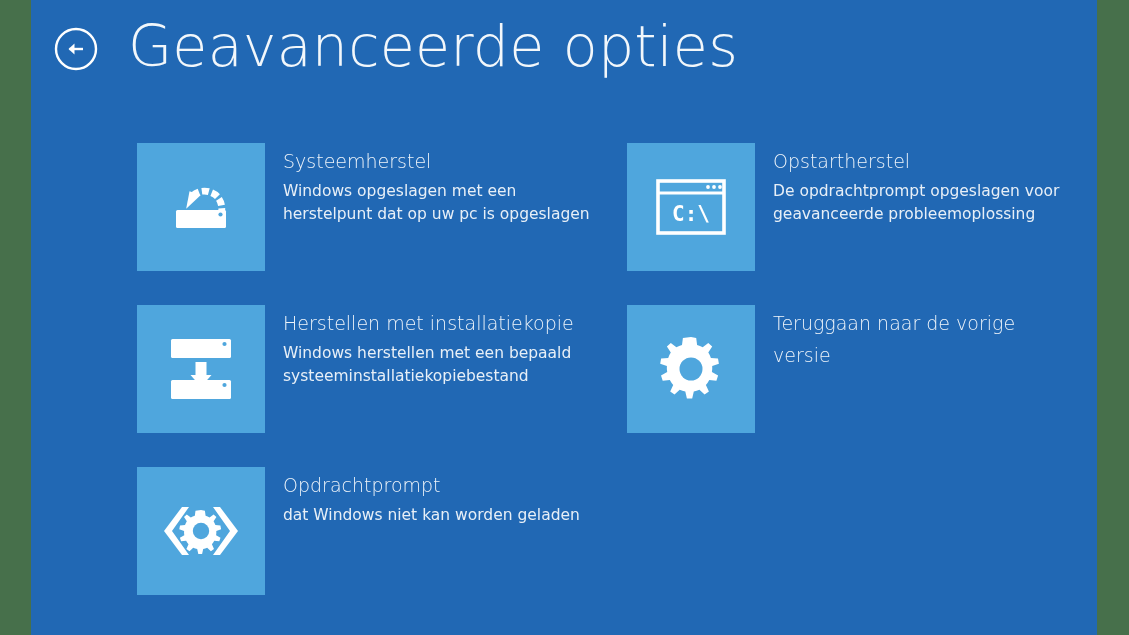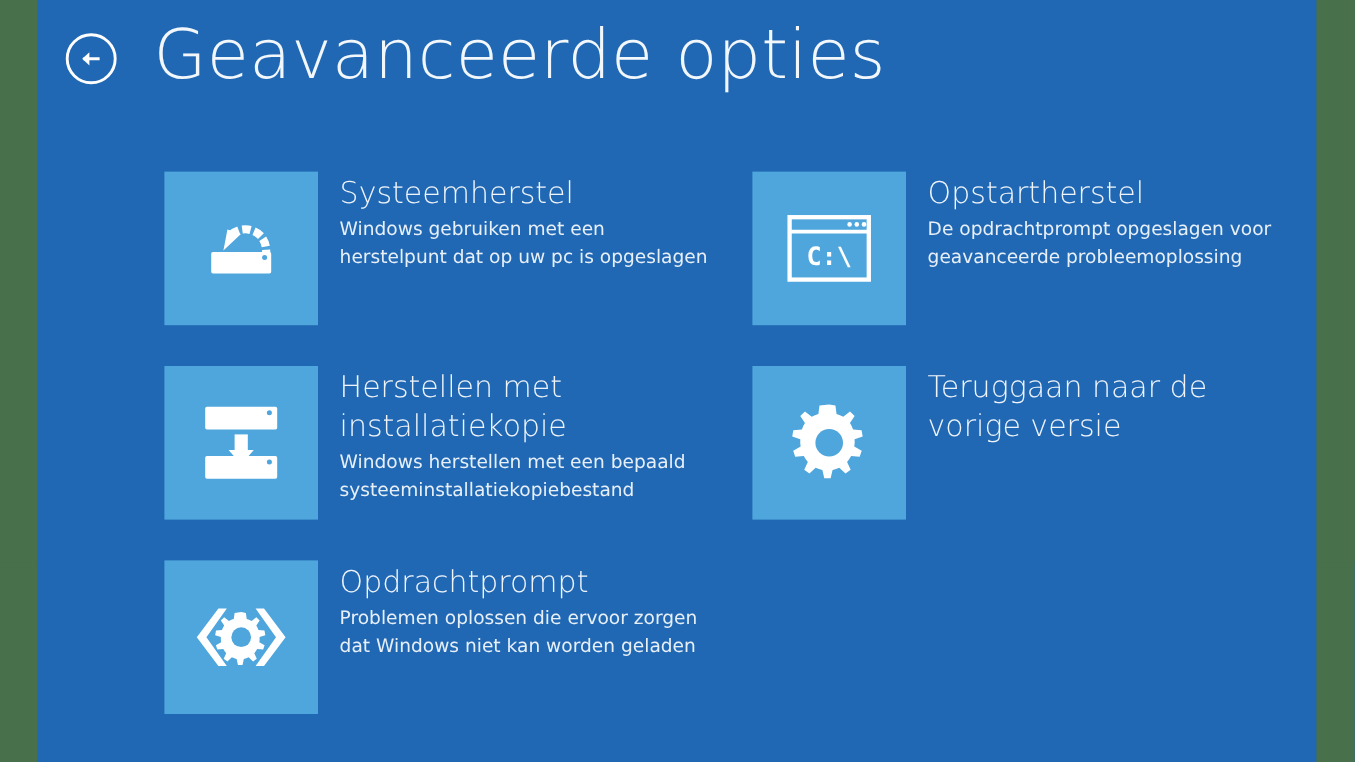--- a/index.html
+++ b/index.html
@@ -90,21 +90,21 @@
     align-items: center;
     justify-content: center;
   }
   .tile svg { display: block; }
 
   .option-text {
     margin-left: 18px;
     padding-top: 2px;
   }
   .option-title {
-    font-size: 25px;
+    font-size: 19px;
     font-weight: 300;
     line-height: 32px;
     color: #eef4fa;
     font-family: "DejaVu Sans", sans-serif;
     margin-bottom: 3px;
     max-width: 330px;
   }
   .option-desc {
     font-size: 15.5px;
     line-height: 23px;
@@ -157,21 +157,21 @@
                   <path d="M27.5 19.2 L38.8 22.9 L24.2 36.8 Z"></path>
 
                   <rect x="14" y="38" width="50" height="18" rx="1.5"></rect>
                   <circle cx="58.5" cy="42.5" r="2.1" fill="#4fa6dd"></circle>
                 </g>
               </svg>
             </span>
           </div>
           <div class="option-text">
             <div class="option-title">Systeemherstel</div>
-            <div class="option-desc">Windows gebruiken met een</div>
+            <div class="option-desc">Windows opgeslagen met een</div>
             <div class="option-desc">herstelpunt dat op uw pc is opgeslagen</div>
           </div>
         </div>
 
         <div class="option-item col-right">
           <div class="tile">
             <span>
               <svg width="74" height="64" viewBox="0 0 74 64" aria-hidden="true">
                 <rect x="4" y="6" width="66" height="52" fill="none" stroke="#ffffff" stroke-width="3.6"></rect>
                 <path d="M4 18 H70" stroke="#ffffff" stroke-width="3.2"></path>
@@ -262,21 +262,20 @@
                            a17 17 0 0 1 -0.2 -4.3 l-4.8 -1.6 0.7 -3.8 5.0 -0.4
                            a17 17 0 0 1 1.8 -3.9 l-2.8 -4.2 2.8 -2.6 4.0 3.1
                            a17 17 0 0 1 4.0 -1.7 l0.7 -5.0 Z"></path>
                   <circle cx="43" cy="29" r="8.2" fill="#4fa6dd"></circle>
                 </g>
               </svg>
             </span>
           </div>
           <div class="option-text">
             <div class="option-title">Opdrachtprompt</div>
-            <div class="option-desc">Problemen oplossen die ervoor zorgen</div>
             <div class="option-desc">dat Windows niet kan worden geladen</div>
           </div>
         </div>
       </div>
 
     </div>
   </div>
 </div>
 
 </body></html>

